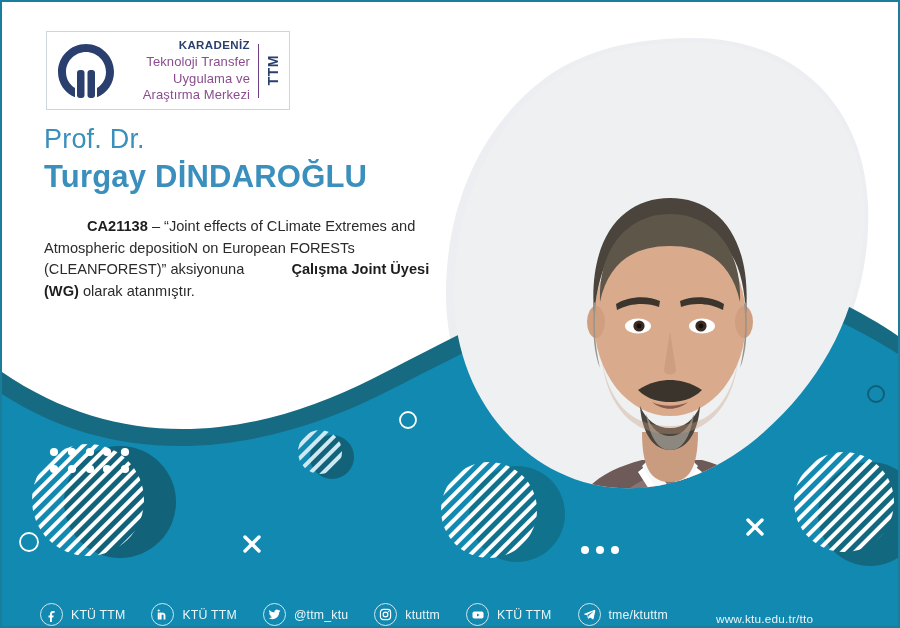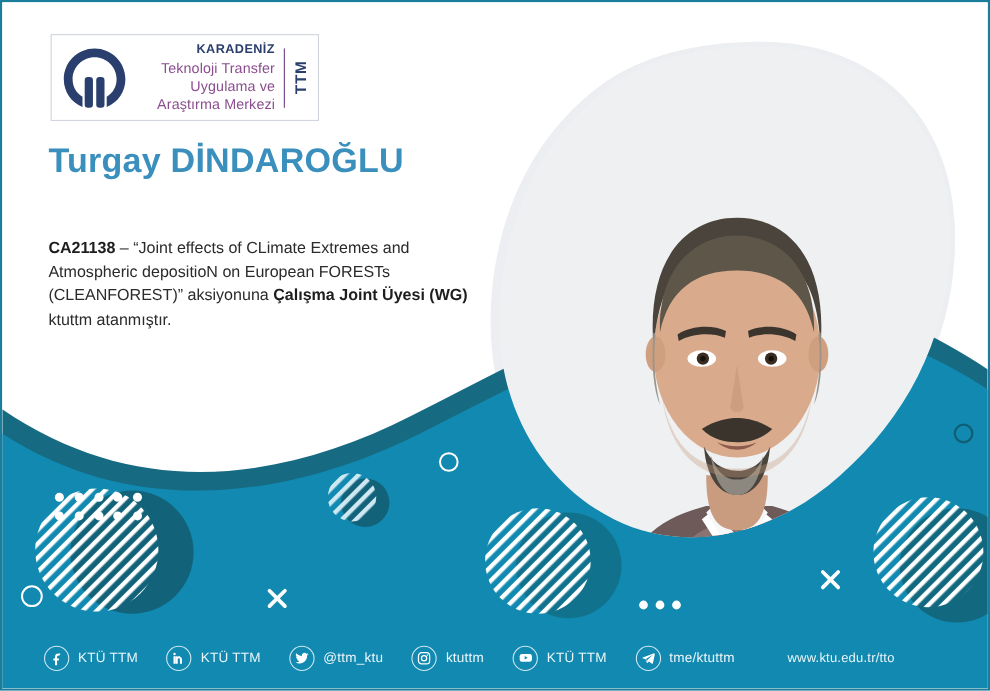--- a/index.html
+++ b/index.html
@@ -61,33 +61,33 @@
   .title-name {
     font-size:31px; color:#3a8fbd; font-weight:700;
     letter-spacing:.2px; line-height:1.3; margin-top:2px;
   }
 
   
   .body-copy {
     position:absolute; left:42px; top:214px; width:400px;
     font-size:14.6px; line-height:1.48; color:#2b2b2b; z-index:6;
   }
-  .body-copy b { font-weight:700; color:#1d1d1d; }
+  .body-copy b { font-weight:700; color:#1d1d1d;margin-left:43px; }
   .congrats {
     position:absolute; left:42px; top:316px; width:330px;
     font-size:14.6px; line-height:1.5; color:#2b2b2b; z-index:6;
   }
 
   
   .portrait-clip { position:absolute; inset:0; z-index:4; pointer-events:none; }
 
   
   .footer {
     position:absolute; left:0; right:0; bottom:0; height:56px;
-    display:flex; align-items:center; z-index:8;
+    display:flex; align-items:flex-end; z-index:8;
     padding-left:38px; gap:0;
   }
   .social {
     display:flex; align-items:center; gap:8px; margin-right:26px;
   }
   .social .ring {
     width:23px; height:23px; border-radius:50%;
     border:1.4px solid #cfe8f1;
     display:flex; align-items:center; justify-content:center;
     flex:0 0 23px;
@@ -274,24 +274,25 @@
     <div class="logo-text">
       <div class="lt1">KARADENİZ</div>
       <div class="lt2">Teknoloji Transfer</div>
       <div class="lt2">Uygulama ve Araştırma Merkezi</div>
     </div>
     <div class="logo-div"></div>
     <div class="logo-ttm">TTM</div>
   </div>
 
   <div class="title-wrap">
+    <div class="title-pre">Prof. Dr.</div>
     <div class="title-name">Turgay DİNDAROĞLU</div>
   </div>
 
-  <div class="body-copy"><b>CA21138</b><span> – </span><span>“Joint effects of CLimate Extremes and Atmospheric depositioN on European FORESTs (CLEANFOREST)” aksiyonuna </span><b>Çalışma Joint Üyesi (WG)</b><span> ktuttm atanmıştır.</span></div>
+  <div class="body-copy"><b>CA21138</b><span> – </span><span>“Joint effects of CLimate Extremes and Atmospheric depositioN on European FORESTs (CLEANFOREST)” aksiyonuna </span><b>Çalışma Joint Üyesi (WG)</b><span> olarak atanmıştır.</span></div>
 
   <div class="congrats">
   </div>
 
   <div class="footer">
 
     <div class="social">
       <span class="ring">
         <svg width="14" height="14" viewBox="0 0 24 24" fill="#ffffff">
           <path d="M14.5 8.2h2.1V5.4c-.4-.05-1.6-.17-3-.17-3 0-5 1.83-5 5.2V13H6v3.3h2.6V24h3.2v-7.7h2.6l.4-3.3h-3v-2.3c0-1 .27-1.6 1.7-1.6z"></path>

